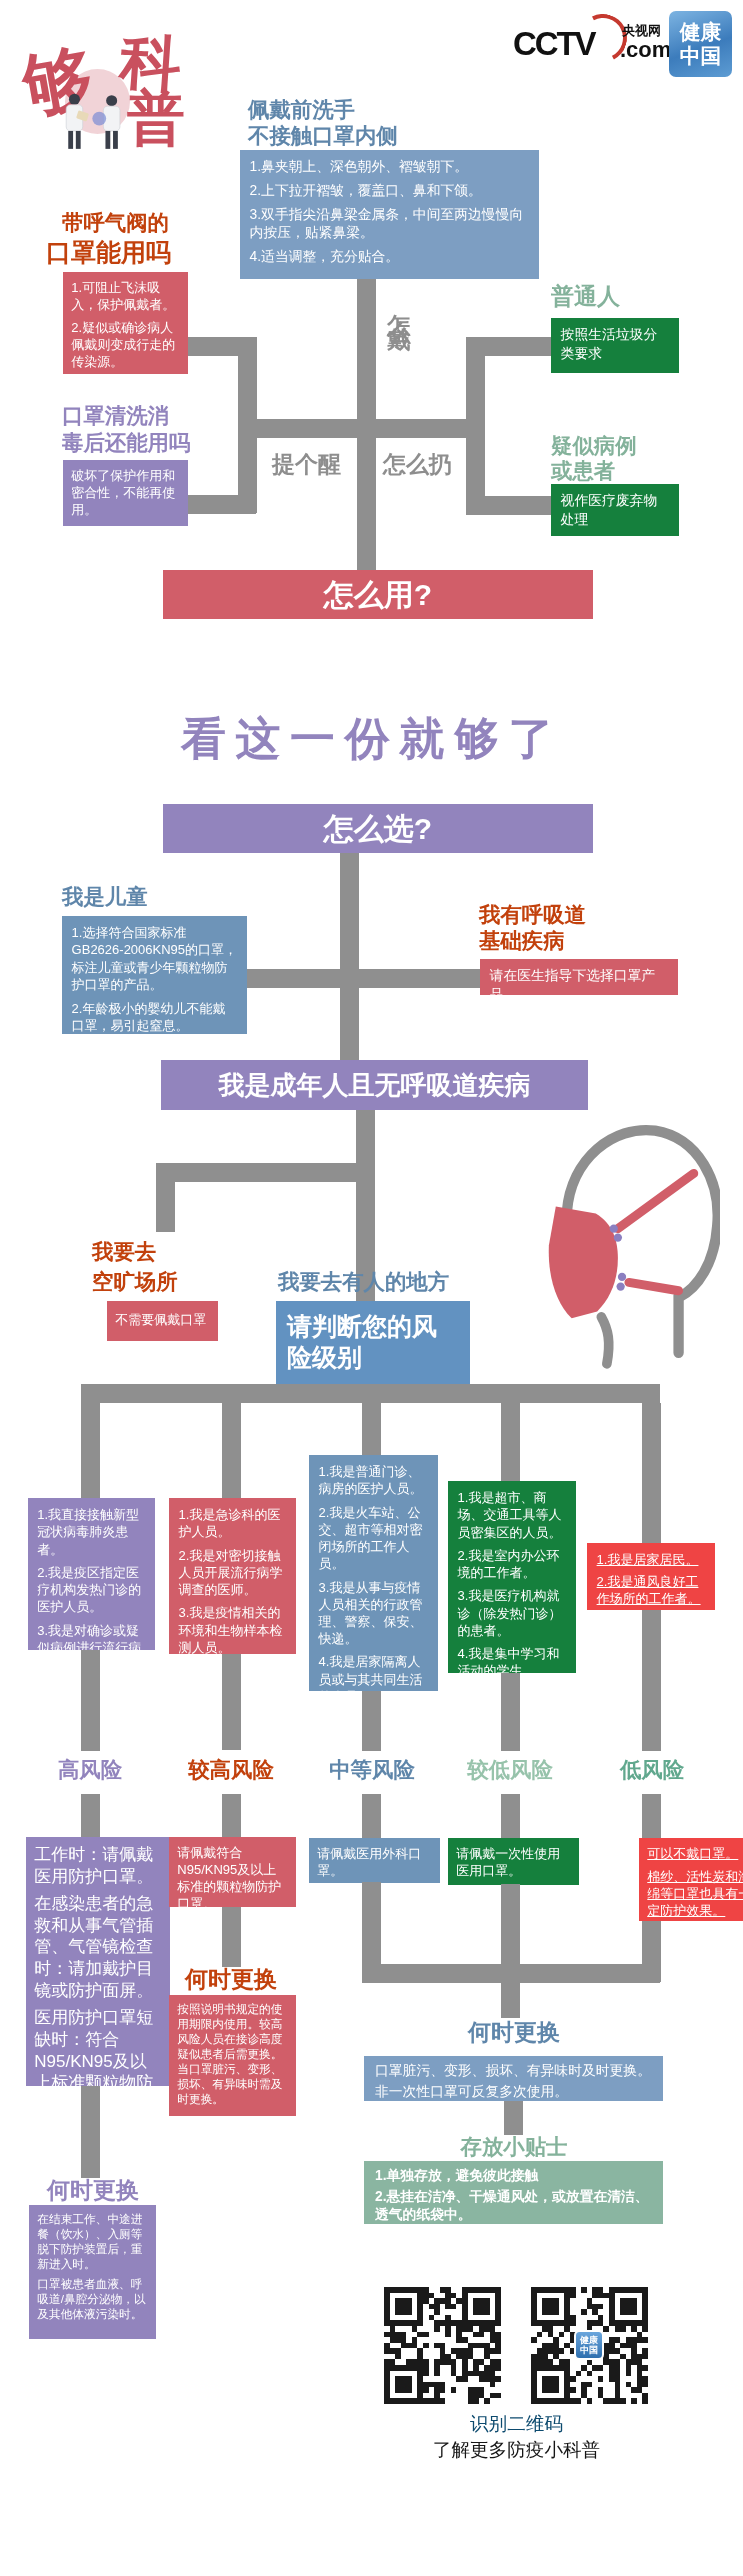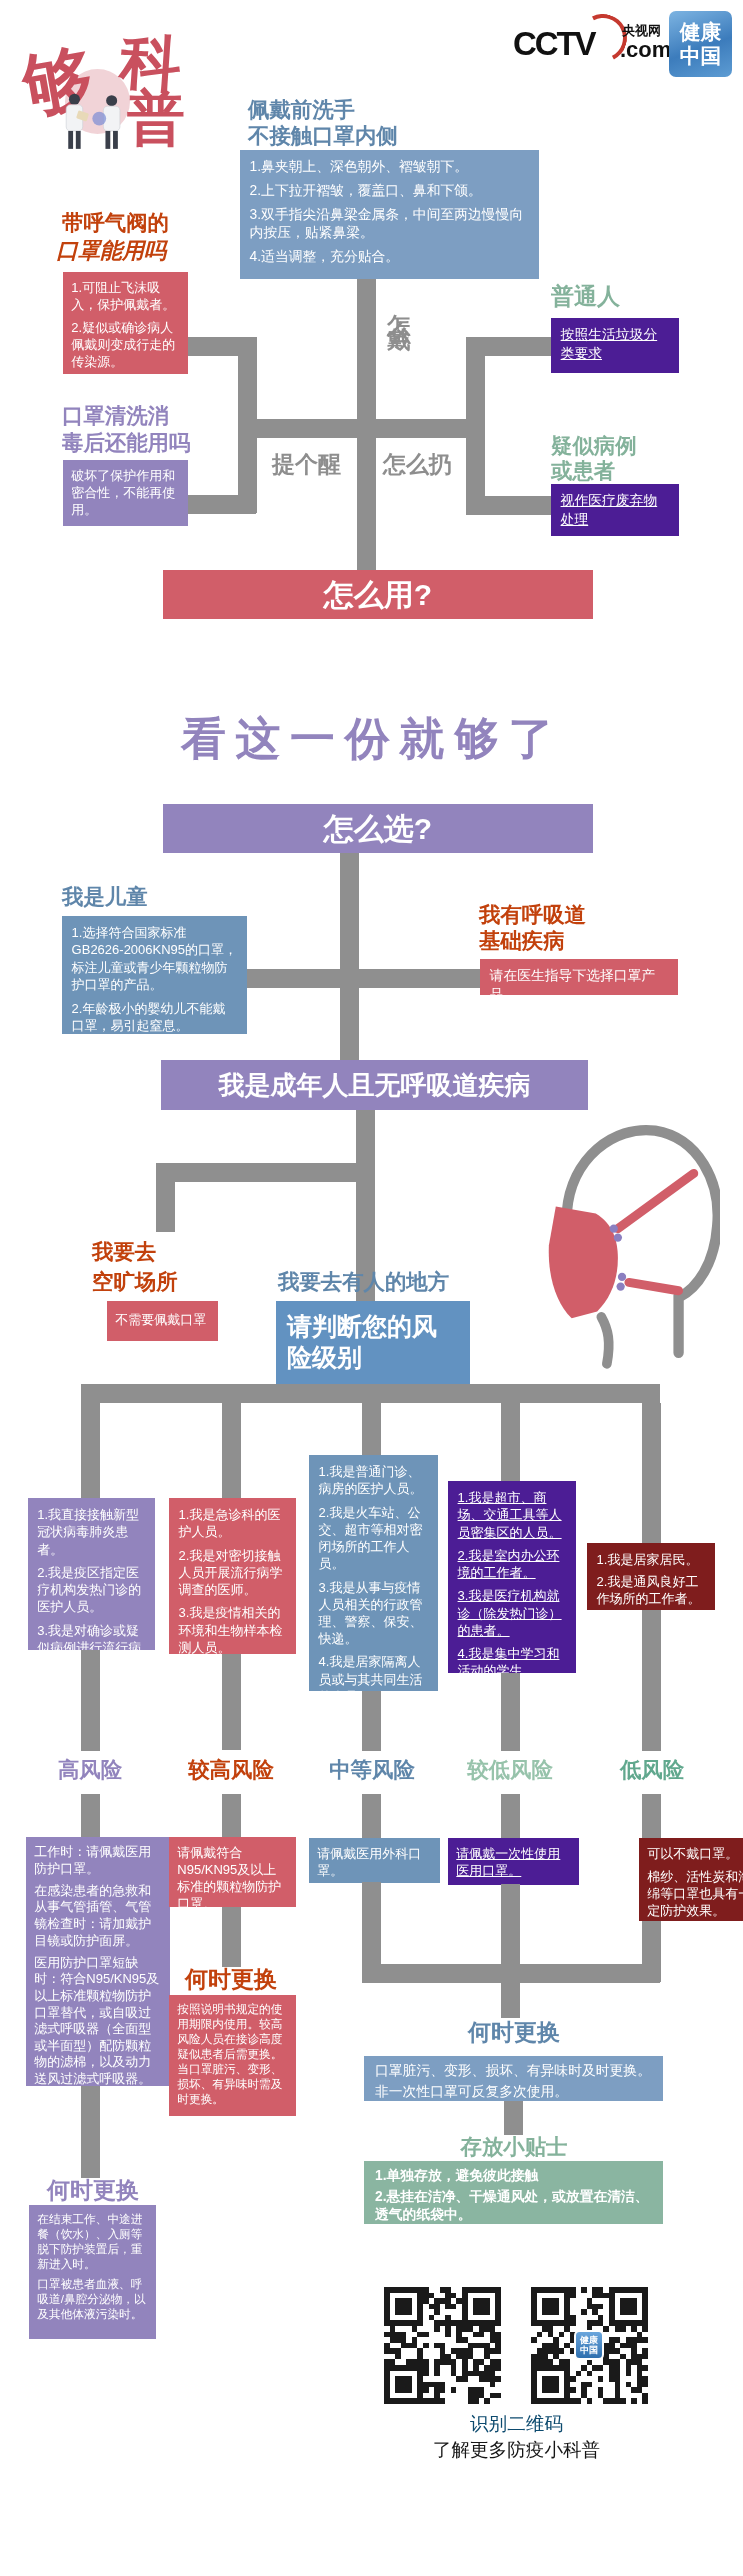--- a/index.html
+++ b/index.html
@@ -15,23 +15,23 @@
   .h-blue{color:#5f86aa;font-weight:bold;}
   .h-green{color:#84b29b;font-weight:bold;}
   .h-teal{color:#61a88e;font-weight:bold;}
   .h-lgreen{color:#97c3ab;font-weight:bold;}
   .h-gray{color:#8e8e8e;font-weight:bold;}
   .bg-red{background:#d15e69;}
   .bg-purple{background:#9284bd;}
   .bg-blue1{background:#7d9ec2;}
   .bg-blue2{background:#6e94b8;}
   .bg-blue3{background:#6292c1;}
-  .bg-green{background:#4c1d95;text-decoration:underline;}
+  .bg-green{background:#15803d;}
   .bg-green2{background:#8ab5a1;font-weight:bold;}
-  .bg-teal{background:#7f1d1d;}
+  .bg-teal{background:#ef4444;text-decoration:underline;}
   .banner{position:absolute;color:#fff;font-weight:bold;text-align:center;}
   .center-lbl{position:absolute;text-align:center;white-space:nowrap;transform:translateX(-50%);}
   .qr{position:absolute;}
   .qr svg{display:block;width:100%;height:100%;}
   .badge-mini{position:absolute;left:43px;top:43px;width:30px;height:30px;background:linear-gradient(#6aa6dd,#2f6fae);
     border:2.1px solid #fff;border-radius:5.5px;color:#fff;font-size:9px;font-weight:bold;line-height:1.15;
     display:flex;align-items:center;justify-content:center;text-align:center;box-sizing:border-box;}
   .cctv-badge{position:absolute;left:669px;top:11px;width:63px;height:66px;border-radius:6.9px;
     background:linear-gradient(160deg,#7db4e2 0%,#3c7cbc 55%,#5d9cd3 100%);color:#fff;font-weight:bold;
     font-size:20.7px;line-height:1.15;display:flex;align-items:center;justify-content:center;text-align:center;}
@@ -88,21 +88,21 @@
   <div class="line" style="left:186px;top:495px;width:70px;height:18.6px;"></div>
   <div class="line" style="left:466px;top:337px;width:18.6px;height:178px;"></div>
   <div class="line" style="left:484px;top:337px;width:67px;height:18.6px;"></div>
   <div class="line" style="left:484px;top:496px;width:67px;height:18.6px;"></div>
 
   <div class="abs h-gray" style="left:383px;top:295px;font-size:23.4px;writing-mode:vertical-rl;letter-spacing:6.9px;">怎么戴</div>
   <div class="abs h-gray" style="left:272px;top:449px;font-size:23px;">提个醒</div>
   <div class="abs h-gray" style="left:383px;top:449px;font-size:23px;">怎么扔</div>
 
   <div class="abs h-red" style="left:62px;top:208px;font-size:21.4px;">带呼气阀的</div>
-  <div class="abs h-red" style="left:56px;top:236px;font-size:22px;font-style:italic;">口罩能用吗</div>
+  <div class="abs h-red" style="left:46px;top:236px;font-size:25px;">口罩能用吗</div>
   <div class="box bg-red" style="left:63px;top:272px;width:125px;height:102px;font-size:13px;padding:6.9px 8.3px;">
     <p style="margin-bottom:5.5px;">1.可阻止飞沫吸入，保护佩戴者。</p>
     <p>2.疑似或确诊病人佩戴则变成行走的传染源。</p>
   </div>
 
   <div class="abs h-purple" style="left:62px;top:401px;font-size:21.4px;">口罩清洗消</div>
   <div class="abs h-purple" style="left:62px;top:428px;font-size:21.4px;">毒后还能用吗</div>
   <div class="box bg-purple" style="left:63px;top:460px;width:125px;height:66px;font-size:13px;padding:6.9px 8.3px;">
     <p>破坏了保护作用和密合性，不能再使用。</p>
   </div>
@@ -213,21 +213,21 @@
   <div class="center-lbl h-blue" style="left:372px;top:1755px;font-size:21.4px;">中等风险</div>
   <div class="center-lbl h-lgreen" style="left:510px;top:1755px;font-size:21.4px;">较低风险</div>
   <div class="center-lbl h-teal" style="left:652px;top:1755px;font-size:21.4px;">低风险</div>
 
   <div class="line" style="left:81px;top:1794px;width:18.6px;height:43px;"></div>
   <div class="line" style="left:222px;top:1794px;width:18.6px;height:43px;"></div>
   <div class="line" style="left:362px;top:1794px;width:18.6px;height:44px;"></div>
   <div class="line" style="left:501px;top:1794px;width:18.6px;height:44px;"></div>
   <div class="line" style="left:642px;top:1794px;width:18.6px;height:44px;"></div>
 
-  <div class="box bg-purple" style="left:26px;top:1837px;width:144px;height:249px;font-size:13px;line-height:1.28;padding:6.9px 8.3px;">
+  <div class="box bg-purple" style="left:26px;top:1837px;width:144px;height:249px;font-size:17px;line-height:1.28;padding:6.9px 8.3px;">
     <p style="margin-bottom:5.5px;">工作时：请佩戴医用防护口罩。</p>
     <p style="margin-bottom:5.5px;">在感染患者的急救和从事气管插管、气管镜检查时：请加戴护目镜或防护面屏。</p>
     <p>医用防护口罩短缺时：符合N95/KN95及以上标准颗粒物防护口罩替代，或自吸过滤式呼吸器（全面型或半面型）配防颗粒物的滤棉，以及动力送风过滤式呼吸器。</p>
   </div>
   <div class="box bg-red" style="left:169px;top:1837px;width:127px;height:70px;font-size:13px;padding:6.9px 8.3px;">
     <p>请佩戴符合N95/KN95及以上标准的颗粒物防护口罩。</p>
   </div>
   <div class="box bg-blue2" style="left:309px;top:1838px;width:131px;height:45px;font-size:13px;padding:6.9px 8.3px;">
     <p>请佩戴医用外科口罩。</p>
   </div>

